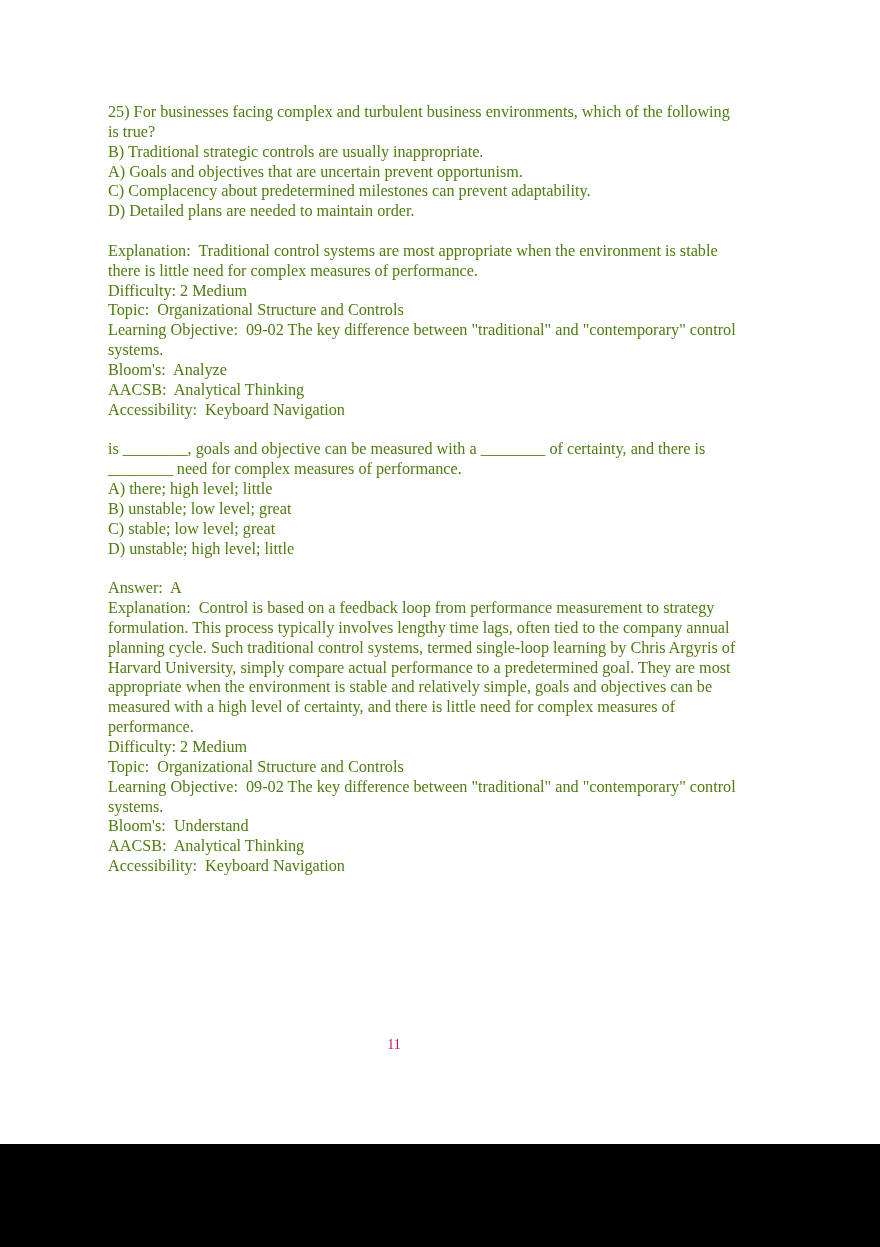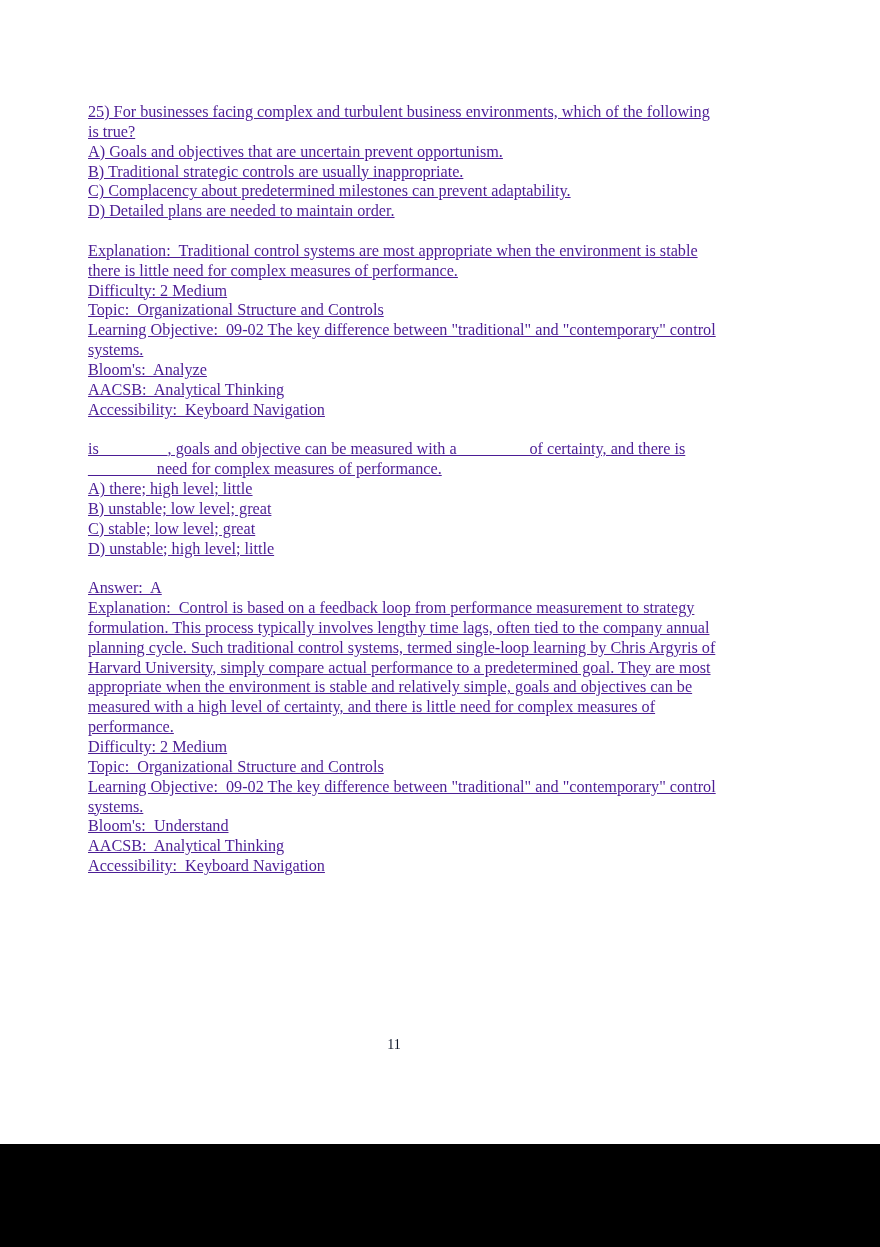--- a/index.html
+++ b/index.html
@@ -16,68 +16,67 @@
     .page {
       position: absolute;
       left: 0;
       top: 0;
       width: 880px;
       height: 1144px;
       background: #ffffff;
     }
     .content {
       position: absolute;
-      left: 88px;
+      left: 108px;
       top: 103px;
       width: 680px;
       font-family: "Liberation Serif", "DejaVu Serif", serif;
       font-size: 16.2px;
       line-height: 19.85px;
-      color: #4c1d95;
-      text-decoration: underline;
+      color: #4d7c0f;
     }
     .line {
       display: block;
       white-space: pre;
       margin: 0;
     }
     .gap {
       display: block;
       height: 19.85px;
     }
     .page-number {
       position: absolute;
       left: 0;
       width: 788px;
       top: 1037px;
       text-align: center;
       font-family: "Liberation Serif", "DejaVu Serif", serif;
       font-size: 14px;
-      color: #0f172a;
+      color: #be185d;
     }
     .bottom-bar {
       position: absolute;
       left: 0;
       top: 1144px;
       width: 880px;
       height: 103px;
       background: #000000;
     }
   </style>
 </head>
 <body>
 
 <div class="page">
   <div class="content">
 
     <div>
       <span class="line">25) For businesses facing complex and turbulent business environments, which of the following</span>
       <span class="line">is true?</span>
+      <span class="line">B) Traditional strategic controls are usually inappropriate.</span>
       <span class="line">A) Goals and objectives that are uncertain prevent opportunism.</span>
-      <span class="line">B) Traditional strategic controls are usually inappropriate.</span>
       <span class="line">C) Complacency about predetermined milestones can prevent adaptability.</span>
       <span class="line">D) Detailed plans are needed to maintain order.</span>
       <span class="gap"></span>
       <span class="line">Explanation:  Traditional control systems are most appropriate when the environment is stable</span>
       <span class="line">there is little need for complex measures of performance.</span>
       <span class="line">Difficulty: 2 Medium</span>
       <span class="line">Topic:  Organizational Structure and Controls</span>
       <span class="line">Learning Objective:  09-02 The key difference between "traditional" and "contemporary" control</span>
       <span class="line">systems.</span>
       <span class="line">Bloom's:  Analyze</span>

